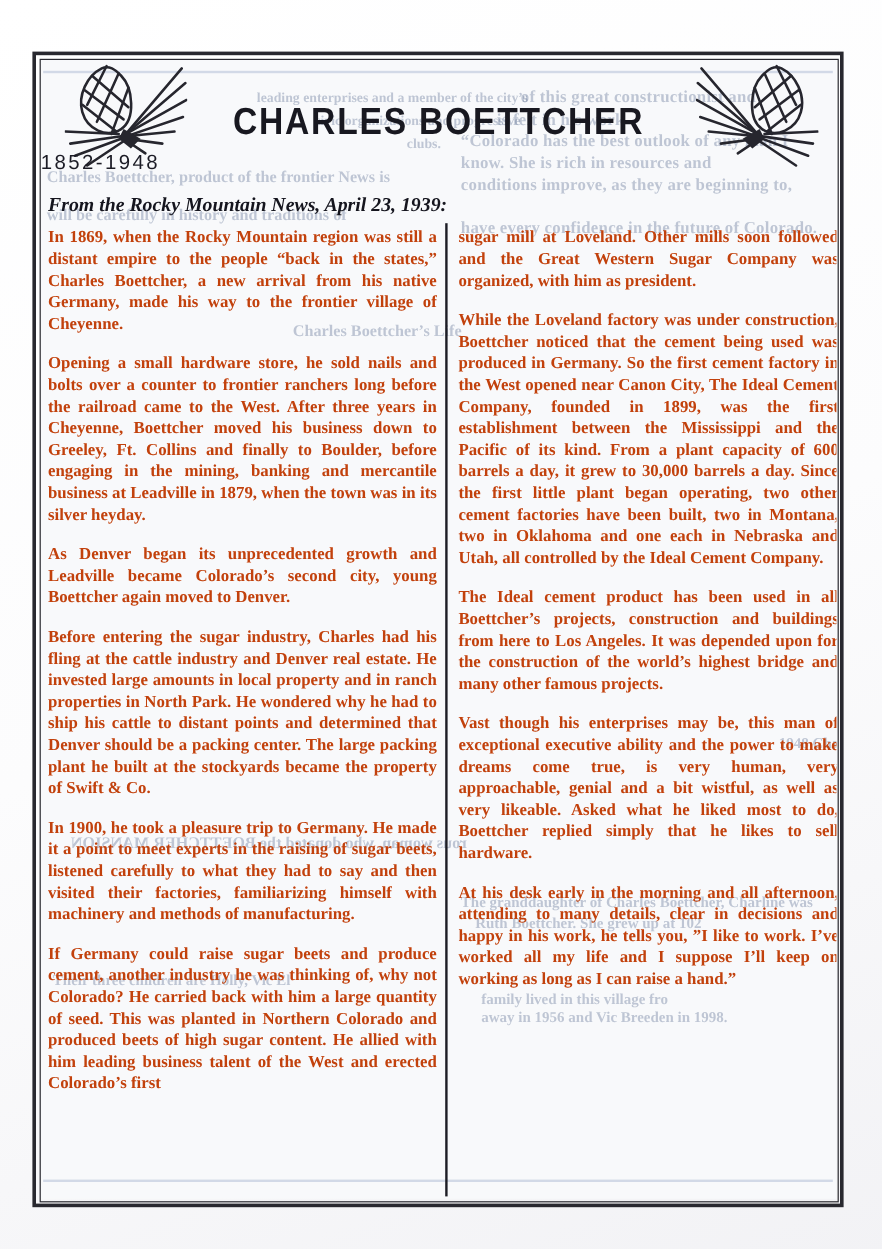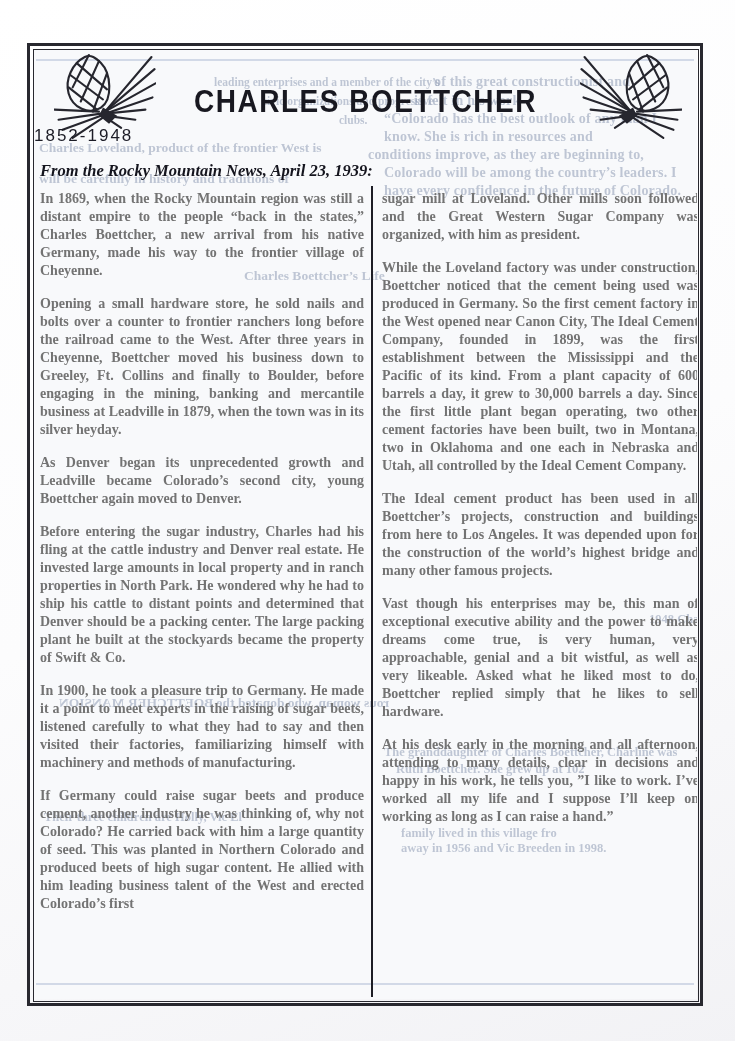--- a/index.html
+++ b/index.html
@@ -32,50 +32,49 @@
     font-family:"Liberation Sans",sans-serif;font-weight:bold;font-size:28px;
     letter-spacing:1.5px;color:#181820;transform:scaleY(1.12);
   }
   .dates{
     position:absolute;left:0;top:76px;width:100%;
     font-family:"Liberation Sans",sans-serif;font-size:17px;letter-spacing:2px;color:#1c1c26;
   }
   .source{position:absolute;left:6px;top:111px;font-size:16.5px;font-weight:bold;font-style:italic;color:#15151e;}
 
   .divider{position:absolute;left:337px;top:136px;width:2px;height:811px;background:#1d1d25;}
-  .col{position:absolute;top:140px;font-size:14px;line-height:18px;font-weight:bold;color:#737373;}
+  .col{position:absolute;top:140px;font-size:14px;line-height:18px;font-weight:bold;color:#c2410c;}
   .col p{margin:0 0 15px 0;text-align:justify;}
   .col-left{left:6px;width:324px;}
   .col-right{left:348px;width:317px;}
 </style>
 </head>
 <body>
 
 <div class="page">
 
   <div class="frame-outer"></div>
 
   <div class="content">
 
     <div class="rule" style="left:2px;top:9px;width:658px;"></div>
     <div class="rule" style="left:2px;top:933px;width:658px;"></div>
 
     <div class="ghost g11" style="left:180px;top:26px;">leading enterprises and a member of the city’s</div>
     <div class="ghost g11" style="left:228px;top:45px;">civic organizations and progressive</div>
     <div class="ghost g11" style="left:305px;top:64px;">clubs.</div>
-    <div class="ghost g13" style="left:5px;top:90px;">Charles Loveland, product of the frontier West is</div>
+    <div class="ghost g13" style="left:5px;top:90px;">Charles Boettcher, product of the frontier News is</div>
     <div class="ghost g13" style="left:5px;top:121px;">will be carefully in history and traditions of</div>
     <div class="ghost g13" style="left:210px;top:218px;">Charles Boettcher’s Life</div>
 
     <div class="ghost g14" style="left:400px;top:24px;">of this great constructionist and</div>
     <div class="ghost g14" style="left:380px;top:43px;">is felt in his work</div>
     <div class="ghost g14" style="left:350px;top:61px;">“Colorado has the best outlook of any man I</div>
     <div class="ghost g14" style="left:350px;top:79px;">know.  She is rich in resources and</div>
-    <div class="ghost g14" style="left:334px;top:97px;">conditions improve, as they are beginning to,</div>
-    <div class="ghost g14" style="left:350px;top:115px;">Colorado will be among the country’s leaders. I</div>
+    <div class="ghost g14" style="left:350px;top:97px;">conditions improve, as they are beginning to,</div>
     <div class="ghost g14" style="left:350px;top:133px;">have every confidence in the future of Colorado.</div>
 
     <div class="ghost g12" style="left:615px;top:562px;">1948  Charles dies at age 96.</div>
     <div class="ghost g13 mirror" style="left:25px;top:645px;">rous woman, who donated the BOETTCHER MANSION</div>
     <div class="ghost g12" style="left:10px;top:760px;">Their three children are Holly, Vic El</div>
     <div class="ghost g12" style="left:350px;top:695px;">The granddaughter of Charles Boettcher, Charline was</div>
     <div class="ghost g12" style="left:362px;top:712px;">Ruth Boettcher. She grew up at 102</div>
     <div class="ghost g12" style="left:367px;top:776px;">family lived in this village fro</div>
     <div class="ghost g12" style="left:367px;top:791px;">away in 1956 and Vic Breeden in 1998.</div>
 

